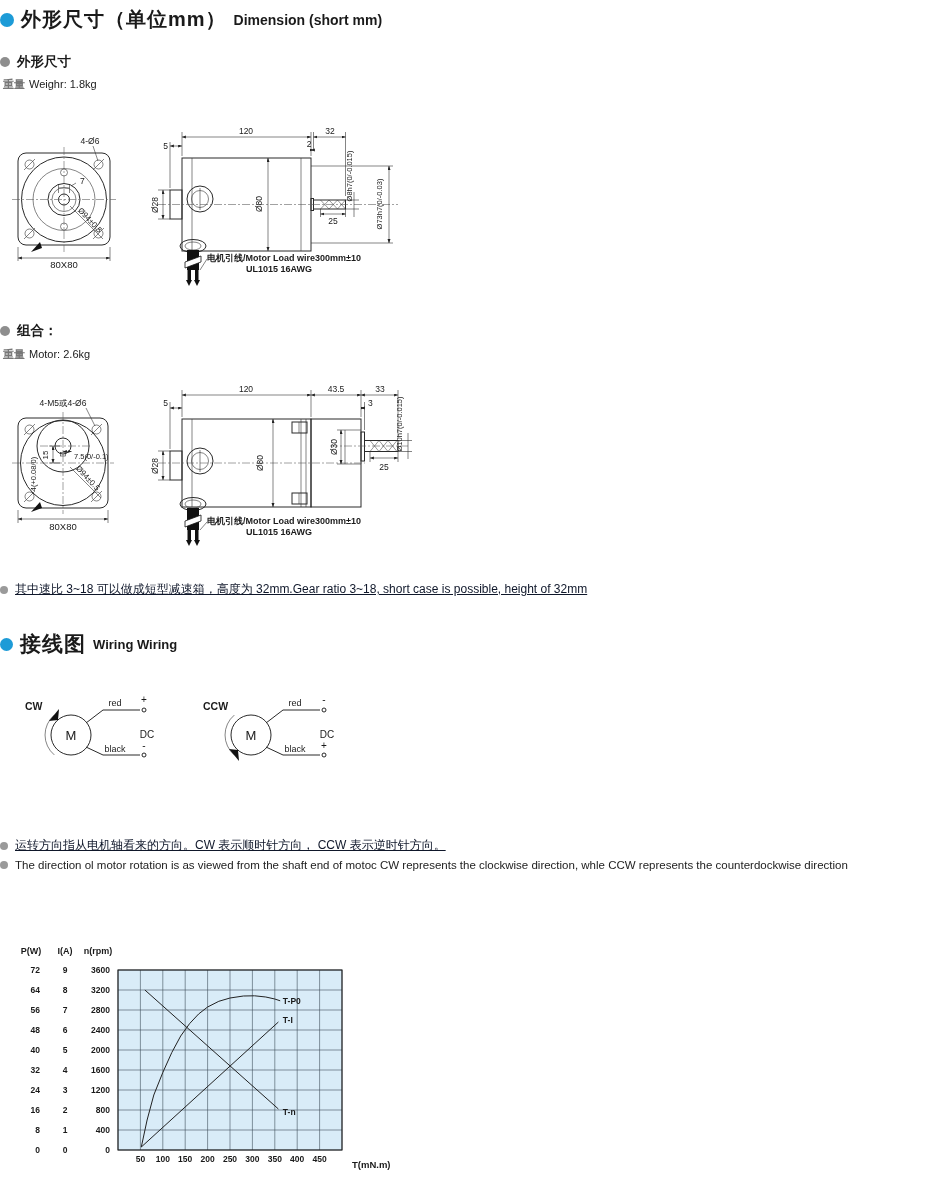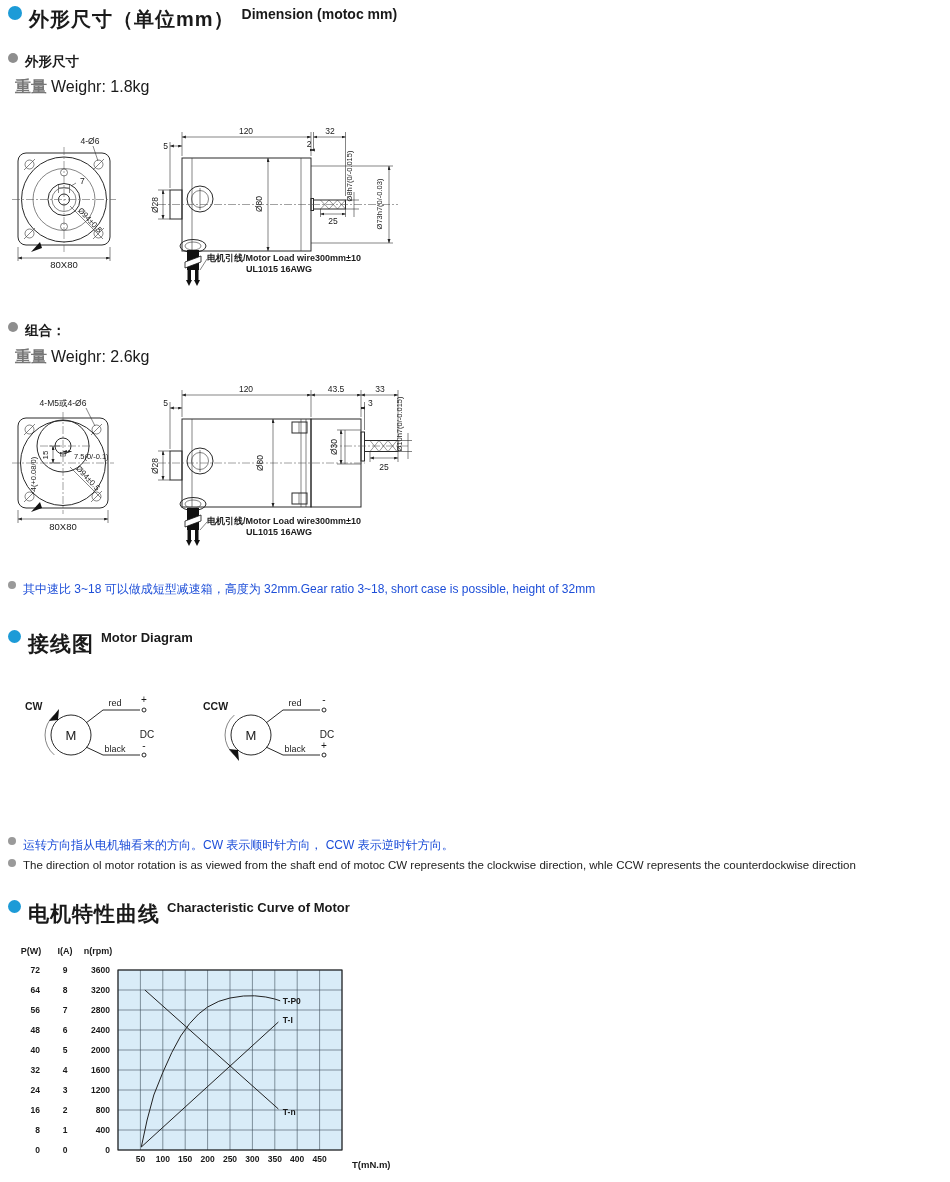--- a/index.html
+++ b/index.html
@@ -1,49 +1,49 @@
 <!DOCTYPE html>
 <html><head>
 <meta charset="utf-8">
 <style>
   html,body{margin:0;padding:0;background:#fff;}
   .page{position:relative;width:950px;height:1182px;background:#fff;overflow:hidden;
         font-family:"Liberation Sans","DejaVu Sans",sans-serif;color:#1a1a1a;}
-  .row{position:absolute;left:8px;display:flex;align-items:flex-start;gap:7px;white-space:nowrap;}
+  .row{position:absolute;left:0;display:flex;align-items:center;gap:7px;white-space:nowrap;}
   .b{display:inline-block;border-radius:50%;flex:0 0 auto;}
   .b.blue{width:14px;height:14px;background:#1d9bd7;}
   .b.blue.sm{width:13px;height:13px;}
   .b.gray{width:10px;height:10px;background:#8e8e8e;}
   .b.gray.sm{width:8px;height:8px;background:#9a9a9a;}
   .zh-h1{font-size:20px;font-weight:bold;letter-spacing:1px;}
   .en-h1{font-size:14px;font-weight:bold;}
   .zh-h2{font-size:21px;font-weight:bold;letter-spacing:1px;}
   .en-h2{font-size:13px;font-weight:bold;}
   .zh-sub{font-size:13.5px;font-weight:bold;}
   .sub-rest{font-size:13px;font-weight:normal;}
-  .plain{position:absolute;left:15px;font-size:16px;white-space:nowrap;}
+  .plain{position:absolute;left:3px;font-size:11px;white-space:nowrap;}
   .wzh{color:#777;font-weight:bold;margin-right:4px;}
-  .note{font-size:12px;color:#1d4ed8;}
+  .note{font-size:12px;color:#0f172a;text-decoration:underline;}
   .note-en{font-size:11.5px;color:#222;}
   svg{position:absolute;overflow:visible;}
   svg text{font-family:"Liberation Sans","DejaVu Sans",sans-serif;fill:#1a1a1a;}
   .ln{stroke:#2a2a2a;stroke-width:1;fill:none;}
   .thin{stroke:#333;stroke-width:0.6;fill:none;}
   .cl{stroke:#555;stroke-width:0.55;fill:none;stroke-dasharray:8 2 2 2;}
   .hat{stroke:#333;stroke-width:0.5;fill:none;}
 </style>
 </head>
 <body>
 
 <div class="page">
 
   <div class="row" style="top:6px">
     <span class="b blue"></span>
     <span class="zh-h1">外形尺寸（单位mm）</span>
-    <span class="en-h1">Dimension (motoc mm)</span>
+    <span class="en-h1">Dimension (short mm)</span>
   </div>
 
   <div class="row" style="top:53px">
     <span class="b gray"></span>
     <span class="zh-sub">外形尺寸</span>
   </div>
   <div class="plain" style="top:77px">
     <span class="wzh">重量</span><span>Weighr: 1.8kg</span>
   </div>
 
@@ -154,21 +154,21 @@
         <text x="246" y="272" font-size="9" font-weight="bold">UL1015 16AWG</text>
       </g>
     </g>
   </svg>
 
   <div class="row" style="top:322px">
     <span class="b gray"></span>
     <span class="zh-sub">组合：</span>
   </div>
   <div class="plain" style="top:347px">
-    <span class="wzh">重量</span><span>Weighr: 2.6kg</span>
+    <span class="wzh">重量</span><span>Motor: 2.6kg</span>
   </div>
 
   <svg style="left:0;top:370px" width="470" height="185" viewBox="0 370 470 185">
     <defs>
       <marker id="d2a" markerWidth="7" markerHeight="6" refX="6.5" refY="2.5" orient="auto-start-reverse">
         <path d="M0,0 L7,2.5 L0,5 z" fill="#222"></path>
       </marker>
     </defs>
 
     <g>
@@ -282,21 +282,21 @@
   </svg>
 
   <div class="row" style="top:581px">
     <span class="b gray sm"></span>
     <span class="note">其中速比 3~18 可以做成短型减速箱，高度为 32mm.Gear ratio 3~18, short case is possible, height of 32mm</span>
   </div>
 
   <div class="row" style="top:630px">
     <span class="b blue sm"></span>
     <span class="zh-h2">接线图</span>
-    <span class="en-h2">Motor Diagram</span>
+    <span class="en-h2">Wiring Wiring</span>
   </div>
 
   <svg style="left:0;top:690px" width="420" height="90" viewBox="0 690 420 90">
 
     <g>
       <text x="25" y="710" font-size="10.5" font-weight="bold">CW</text>
       <circle class="ln" cx="71" cy="735" r="20"></circle>
       <text x="71" y="740" font-size="13" text-anchor="middle">M</text>
       <path class="thin" d="M54.3 715.1 A 26 26 0 0 0 54.3 754.9" stroke-width="0.9"></path>
       <polygon points="49,721 59,709 58,720" fill="#111"></polygon>
@@ -331,25 +331,20 @@
 
   <div class="row" style="top:859px">
     <span class="b gray sm"></span>
     <span class="note-en">The direction ol motor rotation is as viewed from the shaft end of motoc CW represents the clockwise direction, whle CCW represents the counterdockwise direction</span>
   </div>
   <div class="row" style="top:837px">
     <span class="b gray sm"></span>
     <span class="note">运转方向指从电机轴看来的方向。CW 表示顺时针方向， CCW 表示逆时针方向。</span>
   </div>
 
-  <div class="row" style="top:900px">
-    <span class="b blue sm"></span>
-    <span class="zh-h2">电机特性曲线</span>
-    <span class="en-h2">Characteristic Curve of Motor</span>
-  </div>
 
   <svg id="curve-plot" style="left:0;top:935px" width="480" height="247" viewBox="0 935 480 247">
       <rect x="118" y="970" width="224" height="180" fill="#d9ecf8"></rect>
       <line x1="118" y1="970" x2="118" y2="1150" stroke="#3f4f5a" stroke-width="0.6"></line>
       <line x1="140.4" y1="970" x2="140.4" y2="1150" stroke="#3f4f5a" stroke-width="0.6"></line>
       <line x1="162.8" y1="970" x2="162.8" y2="1150" stroke="#3f4f5a" stroke-width="0.6"></line>
       <line x1="185.2" y1="970" x2="185.2" y2="1150" stroke="#3f4f5a" stroke-width="0.6"></line>
       <line x1="207.6" y1="970" x2="207.6" y2="1150" stroke="#3f4f5a" stroke-width="0.6"></line>
       <line x1="230" y1="970" x2="230" y2="1150" stroke="#3f4f5a" stroke-width="0.6"></line>
       <line x1="252.4" y1="970" x2="252.4" y2="1150" stroke="#3f4f5a" stroke-width="0.6"></line>

